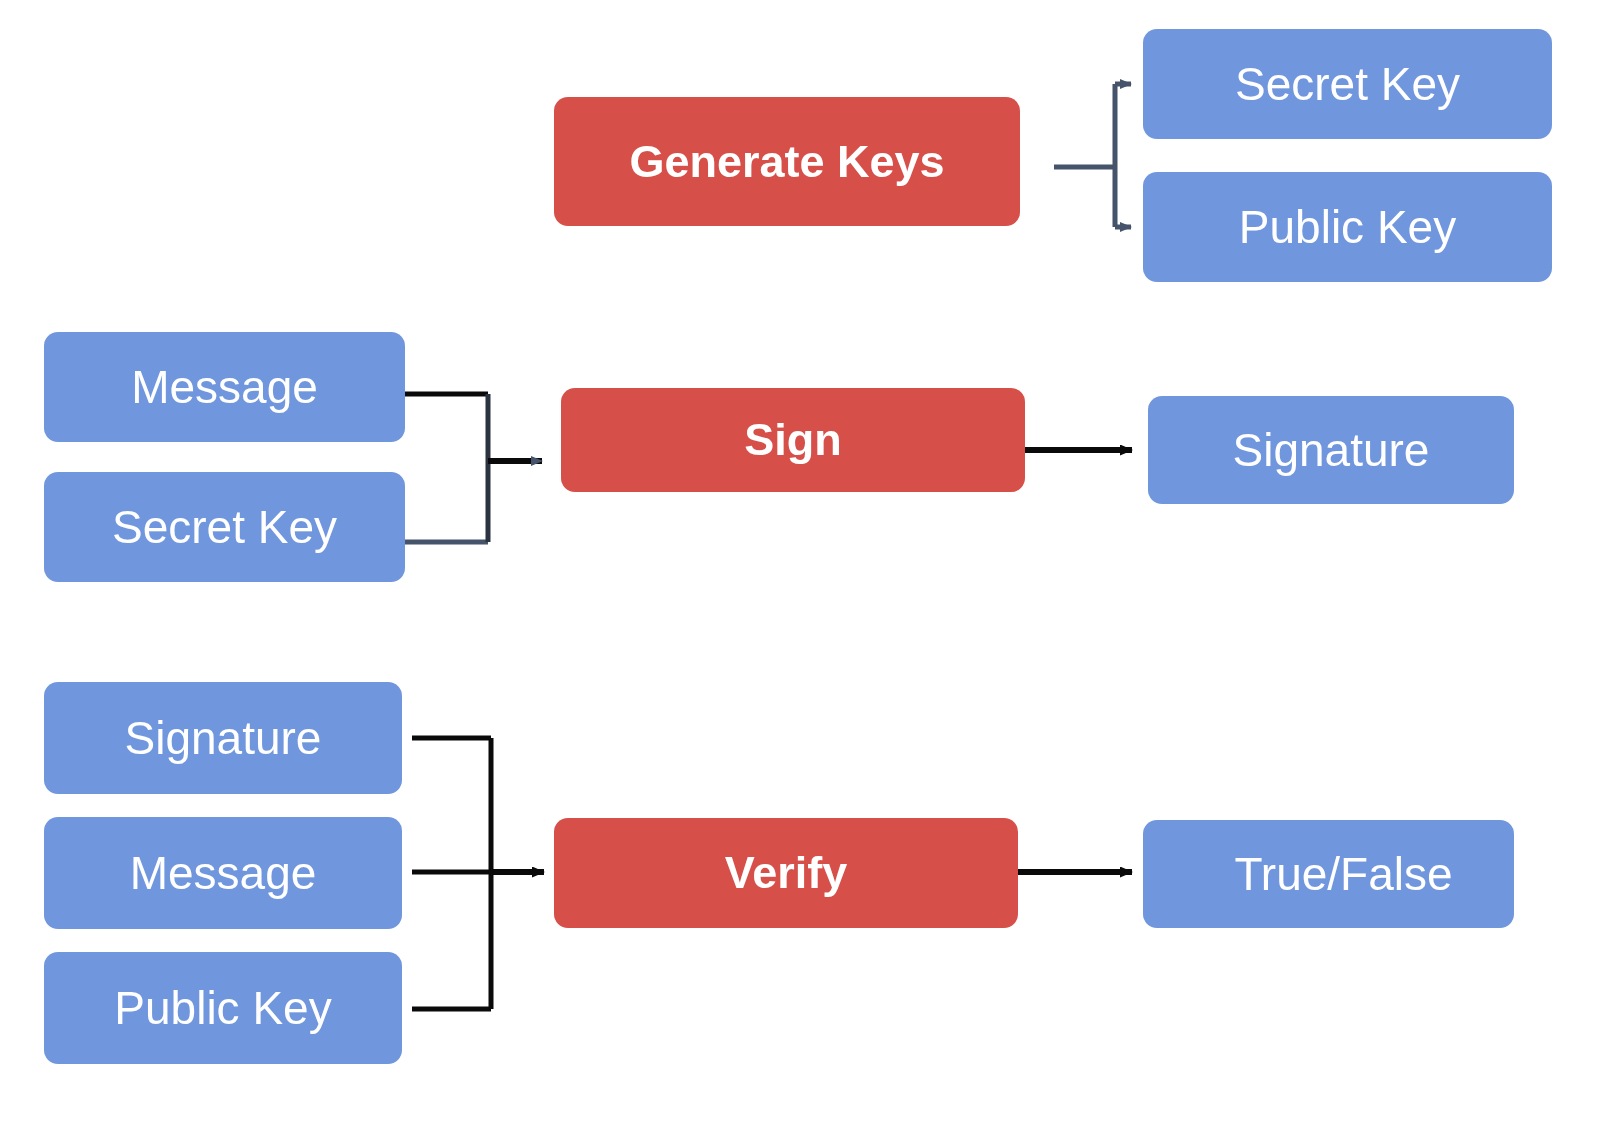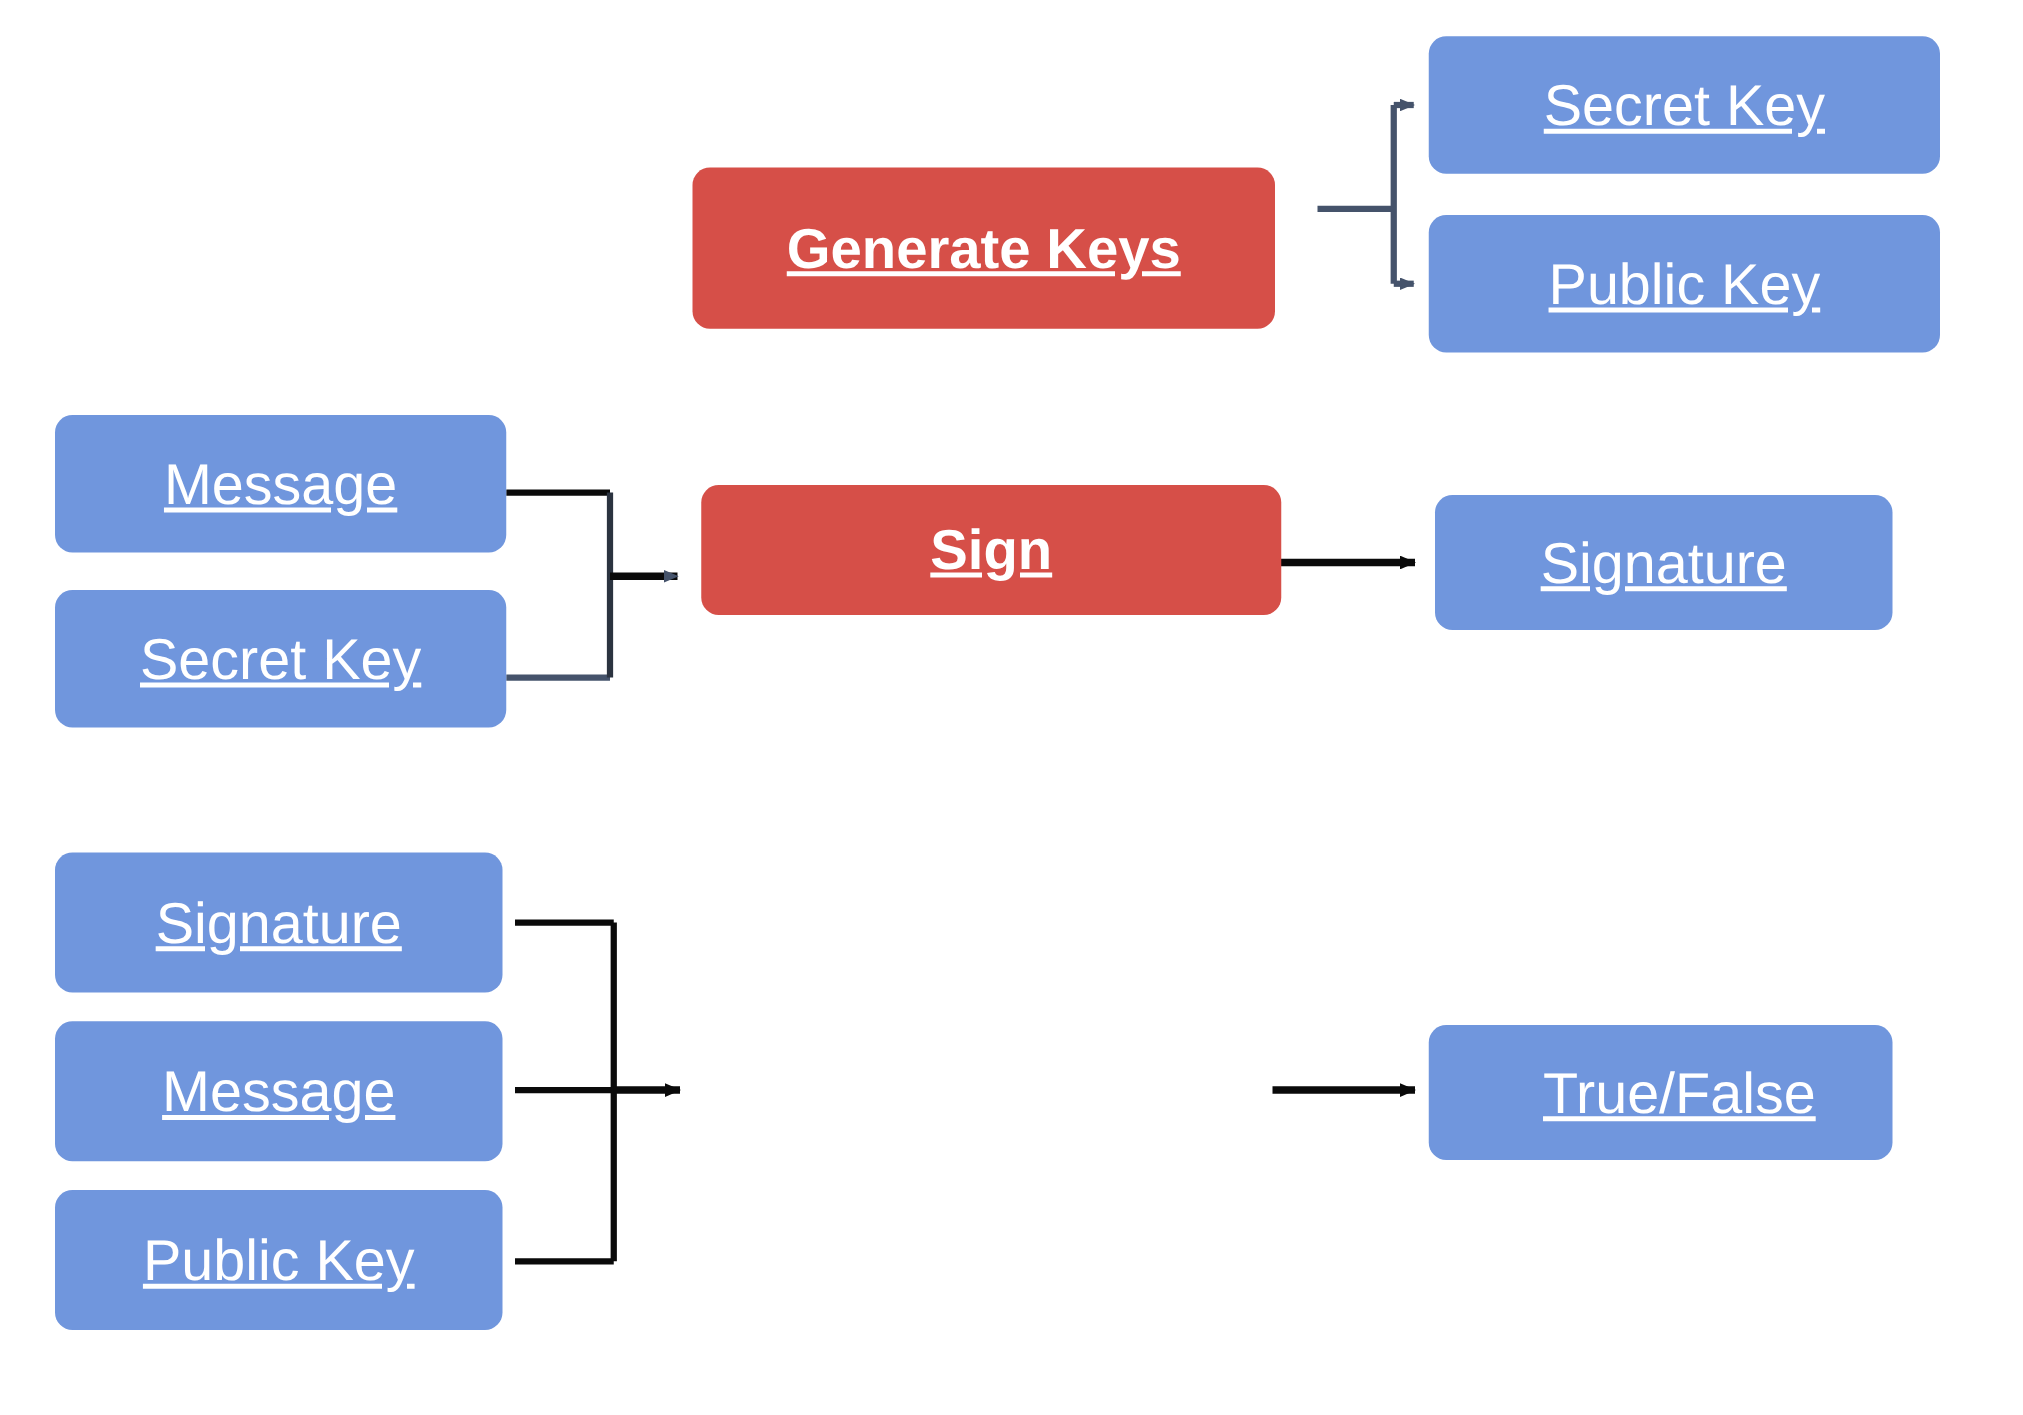--- a/index.html
+++ b/index.html
@@ -31,21 +31,20 @@
     position: absolute;
     box-sizing: border-box;
     border-radius: 14px;
     display: flex;
     align-items: center;
     justify-content: center;
     color: #ffffff;
     text-align: center;
     line-height: 1.05;
     user-select: none;
-    text-decoration: underline;
   }
   .node-data {
     background: #7096dd;
     font-size: 46px;
     font-weight: 400;
   }
   .node-proc {
     background: #d64f48;
     font-size: 45px;
     font-weight: bold;
@@ -94,21 +93,21 @@
       <path d="M412,1009 L491,1009" stroke="#0a0a0a" stroke-width="5" fill="none"></path>
       <path d="M491,738 L491,1009" stroke="#0a0a0a" stroke-width="5" fill="none"></path>
       <path d="M491,872 L544,872" stroke="#0a0a0a" stroke-width="6" fill="none" marker-end="url(#arrow-dark)"></path>
     </g>
 
     <g>
       <path d="M1018,872 L1132,872" stroke="#0a0a0a" stroke-width="6" fill="none" marker-end="url(#arrow-dark)"></path>
     </g>
   </svg>
 
-  <div class="node node-proc" style="left: 554px; top: 97px; width: 466px; height: 129px; background: rgb(214, 79, 72); color: rgb(255, 255, 255); margin-top: 37px;">
+  <div class="node node-proc" style="left: 554px; top: 97px; width: 466px; height: 129px; background: rgb(214, 79, 72); color: rgb(255, 255, 255);">
     <span class="node-label">Generate Keys</span>
   </div>
 
   <div class="node node-data" style="left: 1143px; top: 29px; width: 409px; height: 110px; background: rgb(112, 150, 221); color: rgb(255, 255, 255);">
     <span class="node-label">Secret Key</span>
   </div>
 
   <div class="node node-data" style="left: 1143px; top: 172px; width: 409px; height: 110px; background: rgb(112, 150, 221); color: rgb(255, 255, 255);">
     <span class="node-label">Public Key</span>
   </div>
@@ -134,18 +133,21 @@
   </div>
 
   <div class="node node-data" style="left: 44px; top: 817px; width: 358px; height: 112px; background: rgb(112, 150, 221); color: rgb(255, 255, 255);">
     <span class="node-label">Message</span>
   </div>
 
   <div class="node node-data" style="left: 44px; top: 952px; width: 358px; height: 112px; background: rgb(112, 150, 221); color: rgb(255, 255, 255);">
     <span class="node-label">Public Key</span>
   </div>
 
+  <div class="node node-proc" style="left: 554px; top: 818px; width: 464px; height: 110px; background: rgb(214, 79, 72); color: rgb(255, 255, 255);">
+    <span class="node-label">Verify</span>
+  </div>
 
   <div class="node node-data" style="left: 1143px; top: 820px; width: 371px; height: 108px; background: rgb(112, 150, 221); color: rgb(255, 255, 255); padding-left: 30px;">
     <span class="node-label">True/False</span>
   </div>
 
 </div>
 
 </body></html>

